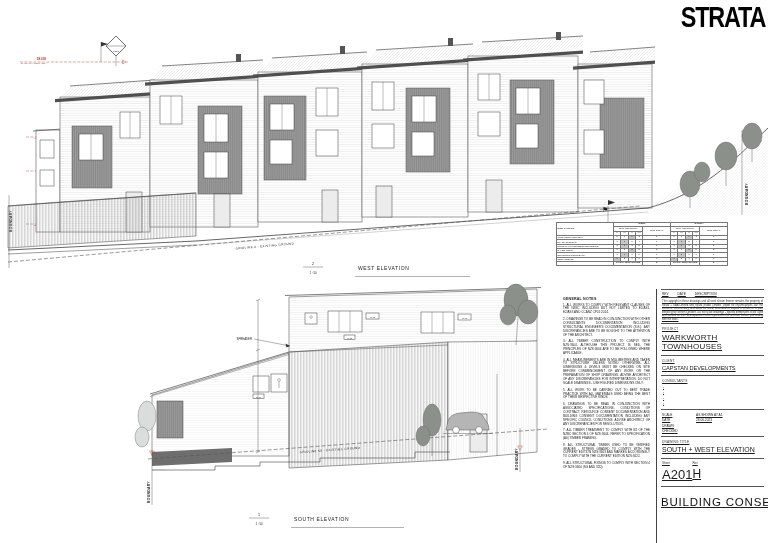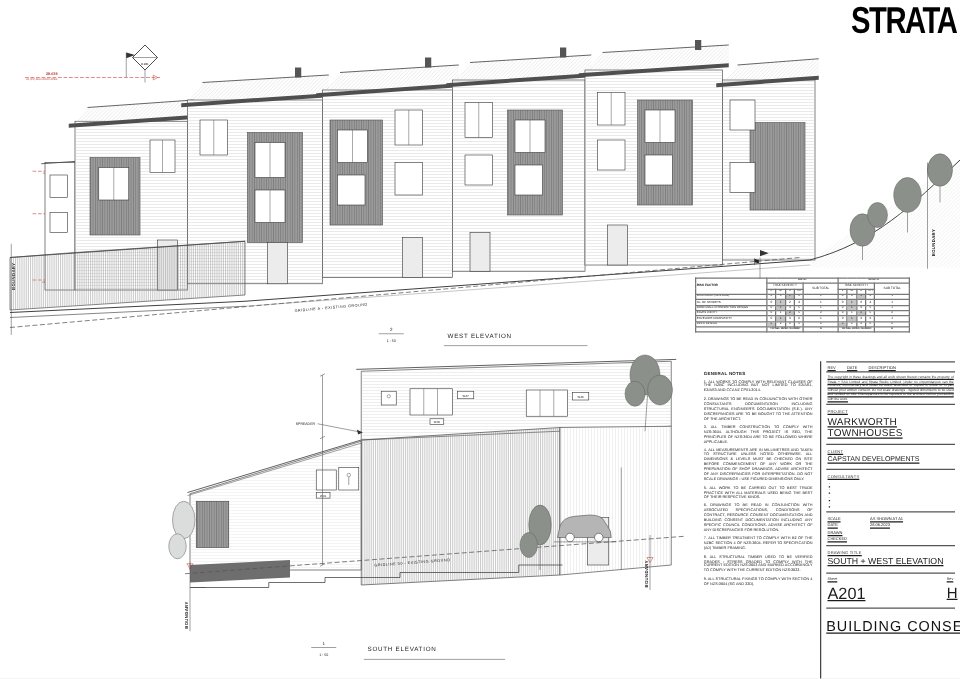--- a/index.html
+++ b/index.html
@@ -52,21 +52,21 @@
   .tbline{border-top:.5px solid #555;margin:0 2px 0 0;}
   .revhead{display:flex;gap:9px;font-size:3.2px;padding:1.5px 1px;color:#222;}
   .copy{font-size:2.7px;line-height:1.3;text-align:justify;color:#333;padding:2px 3px 2px 1px;}
   .lab{font-size:3.2px;color:#333;margin:3px 0 1px 1px;letter-spacing:.2px;}
   .pv{font-size:8px;margin:2px 0 4px 1px;letter-spacing:.2px;}
   .cv{font-size:5.6px;margin:2px 0 4px 1px;}
   .dashitem{font-size:3.2px;margin:1.5px 0 0 2px;color:#333;}
   .meta{display:grid;grid-template-columns:34px 1fr;font-size:3.2px;row-gap:1.6px;
         margin:2.5px 0 2.5px 1px;color:#222;}
   .dtv{font-size:7px;margin:2px 0 5px 1px;}
-  .shrow{display:flex;justify-content:space-between;margin:2px 0 4px 1px;}
+  .shrow{display:flex;margin:2px 0 4px 1px;}
   .shl{font-size:3px;color:#333;}
   .shn{font-size:13px;margin-top:2px;}
   .rvn{font-size:12px;margin-top:2px;text-align:center;}
   .stamp{font-size:11.5px;letter-spacing:.8px;margin:9px 0 0 0;color:#111;white-space:nowrap;}
   .logo{position:absolute;right:3px;top:0px;font-size:30px;font-weight:700;
         letter-spacing:-1.5px;transform:scaleX(.78);transform-origin:100% 0;color:#000;}
 </style>
 </head>
 <body>
 

